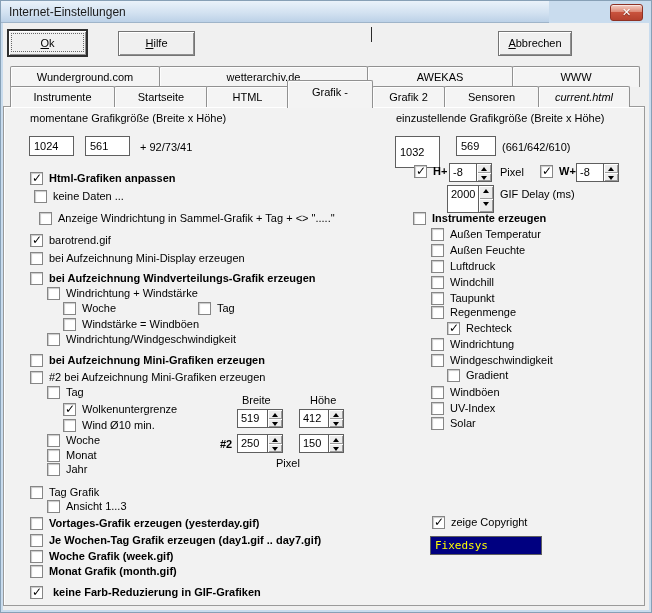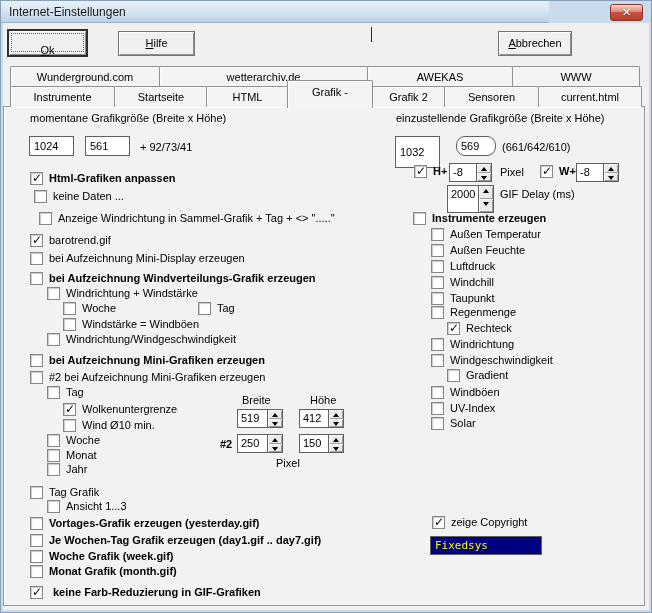--- a/index.html
+++ b/index.html
@@ -27,21 +27,21 @@
   }
   .body{position:absolute;left:3px;top:23px;width:646px;height:587px;background:#f0f0f0;}
 
   .btn{
     position:absolute;background:#f0f0f0;
     border:1px solid #747474;
     box-shadow:inset 1px 1px 0 #ffffff, inset -1px -1px 0 #909090;
     text-align:center;padding-top:5px;font-size:11px;cursor:default;
   }
   .btn.default{border:2px solid #2f2f2f;padding-top:1px;}
-  .btn.default .focus{display:block;margin:1px 2px;border:1px dotted #666;padding-top:10px;height:19px;}
+  .btn.default .focus{display:block;margin:1px 2px;border:1px dotted #666;padding-top:3px;height:19px;}
   .btn.bold{font-weight:bold;}
 
   .tick{position:absolute;width:1px;background:#2a2a2a;}
 
   .tab{
     position:absolute;height:21px;background:#f4f4f4;
     border:1px solid #919191;border-bottom:none;border-radius:2px 2px 0 0;
     box-shadow:inset 1px 1px 0 #fdfdfd;
     text-align:center;padding-top:4px;z-index:2;
   }
@@ -112,33 +112,33 @@
   <div class="tab" style="left:159px;top:66px;width:209px;">wetterarchiv.de</div>
   <div class="tab" style="left:367px;top:66px;width:146px;">AWEKAS</div>
   <div class="tab" style="left:512px;top:66px;width:128px;">WWW</div>
 
   <div class="tab" style="left:10px;top:86px;width:105px;">Instrumente</div>
   <div class="tab" style="left:114px;top:86px;width:94px;">Startseite</div>
   <div class="tab" style="left:206px;top:86px;width:83px;">HTML</div>
   <div class="tab sel" style="left:287px;top:80px;width:86px;">Grafik -</div>
   <div class="tab" style="left:372px;top:86px;width:73px;">Grafik 2</div>
   <div class="tab" style="left:444px;top:86px;width:95px;">Sensoren</div>
-  <div class="tab" style="left:538px;top:86px;width:104px;">current.html</div>
+  <div class="tab" style="left:538px;top:86px;width:92px;font-style:italic;">current.html</div>
 
   <div class="page"></div>
 
   <span class="lbl" style="left:30px;top:112px;">momentane Grafikgröße (Breite x Höhe)</span>
   <input class="txt" style="left: 29px; top: 136px; width: 45px; height: 20px;" value="1024">
   <input class="txt" style="left: 85px; top: 136px; width: 45px; height: 20px;" value="561">
   <span class="lbl" style="left:140px;top:141px;">+ 92/73/41</span>
   <div class="btn" style="left:215px;top:136px;width:168px;height:23px;padding-top:4px;">Grafik-Größe übern.</div>
 
   <span class="lbl" style="left:396px;top:112px;">einzustellende Grafikgröße (Breite x Höhe)</span>
   <input class="txt" style="left: 395px; top: 136px; width: 45px; height: 32px;" value="1032">
-  <input class="txt" style="left: 456px; top: 136px; width: 40px; height: 20px; border-radius: 9px;" value="569">
+  <input class="txt" style="left: 456px; top: 136px; width: 40px; height: 20px;" value="569">
   <span class="lbl" style="left:502px;top:141px;">(661/642/610)</span>
 
   <div class="row" style="left:414px;top:164px;">
       <span class="cb checked"></span>
       <span class="b">H+</span>
     </div>
   <div class="spin" style="left:449px;top:163px;width:43px;height:19px;">
       <span class="val">-8</span>
       <span class="btns">
         <span class="up"></span>

